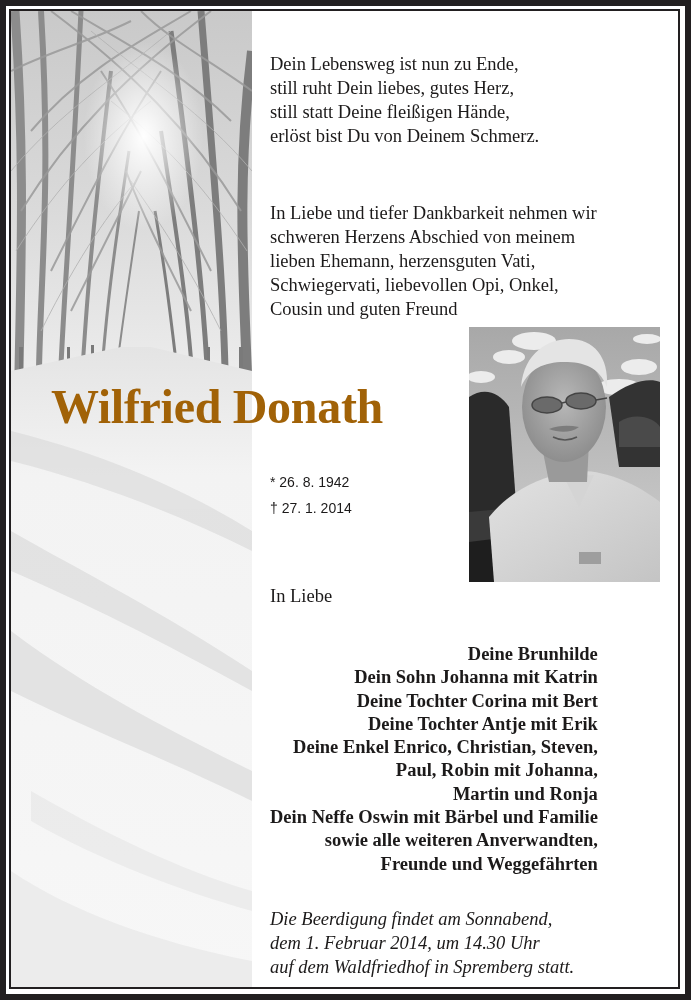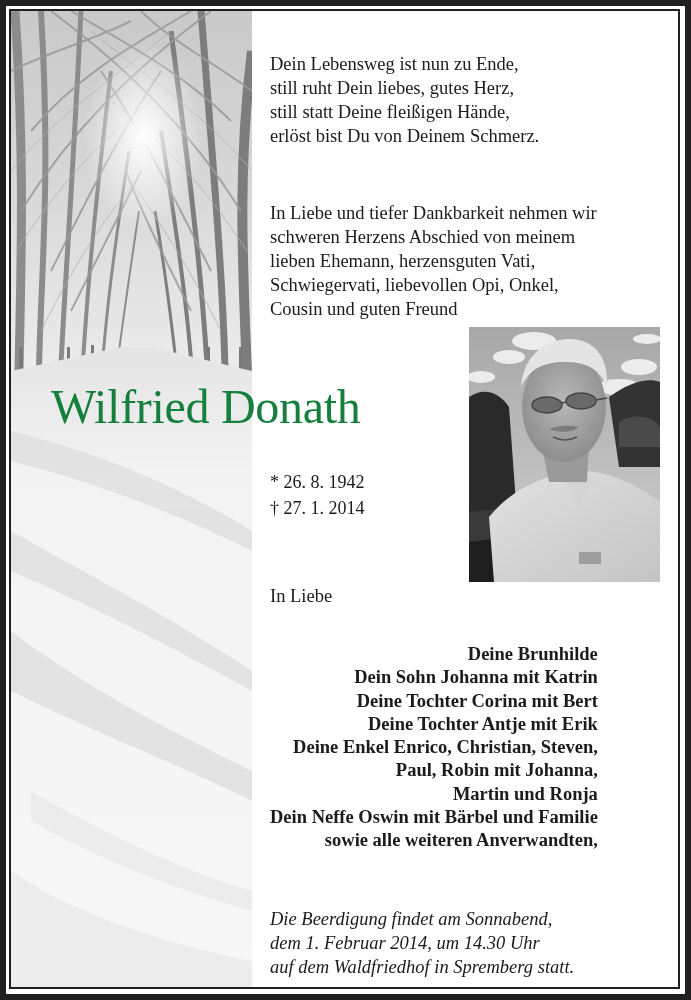--- a/index.html
+++ b/index.html
@@ -13,23 +13,23 @@
     
     .photo-panel { position: absolute; left: 0; top: 0; width: 241px; height: 976px; overflow: hidden; background: #f2f2f2; }
     .photo-panel svg { display: block; }
 
     .text-col { position: absolute; left: 259px; font-size: 18.5px; line-height: 24px; }
     .text-col .line { display: block; white-space: nowrap; }
 
     .poem { top: 41px; }
     .intro { top: 190px; }
 
-    .name { position: absolute; left: 40px; top: 366px; font-size: 48px; font-weight: normal; line-height: 60px; white-space: nowrap; letter-spacing: -0.3px; color: #15803d; }
-
-    .dates { top: 458px; font-family: Liberation Serif, serif; font-size: 18px; line-height: 26px; }
+    .name { position: absolute; left: 40px; top: 366px; font-size: 48px; font-weight: bold; line-height: 60px; white-space: nowrap; letter-spacing: -0.3px; color: #a16207; }
+
+    .dates { top: 458px; font-family: Liberation Sans, sans-serif; font-size: 14px; line-height: 26px; }
     .in-liebe { top: 573px; }
     .family { top: 632px; font-weight: bold; font-size: 18.5px; line-height: 23.3px; text-align: right; }
     .funeral { top: 896px; font-style: italic; }
 
     .portrait { position: absolute; left: 458px; top: 316px; width: 191px; height: 255px; overflow: hidden; background: #bbb; }
     .portrait svg { display: block; }
   </style>
 </head>
 <body>
 
@@ -203,20 +203,21 @@
   <div class="text-col family">
     <span class="line">Deine Brunhilde</span>
     <span class="line">Dein Sohn Johanna mit Katrin</span>
     <span class="line">Deine Tochter Corina mit Bert</span>
     <span class="line">Deine Tochter Antje mit Erik</span>
     <span class="line">Deine Enkel Enrico, Christian, Steven,</span>
     <span class="line">Paul, Robin mit Johanna,</span>
     <span class="line">Martin und Ronja</span>
     <span class="line">Dein Neffe Oswin mit Bärbel und Familie</span>
     <span class="line">sowie alle weiteren Anverwandten,</span>
+    <span class="line">Freunde und Weggefährten</span>
   </div>
 
   <div class="text-col funeral">
     <span class="line">Die Beerdigung findet am Sonnabend,</span>
     <span class="line">dem 1. Februar 2014, um 14.30 Uhr</span>
     <span class="line">auf dem Waldfriedhof in Spremberg statt.</span>
   </div>
 </div>
 
 </body></html>

